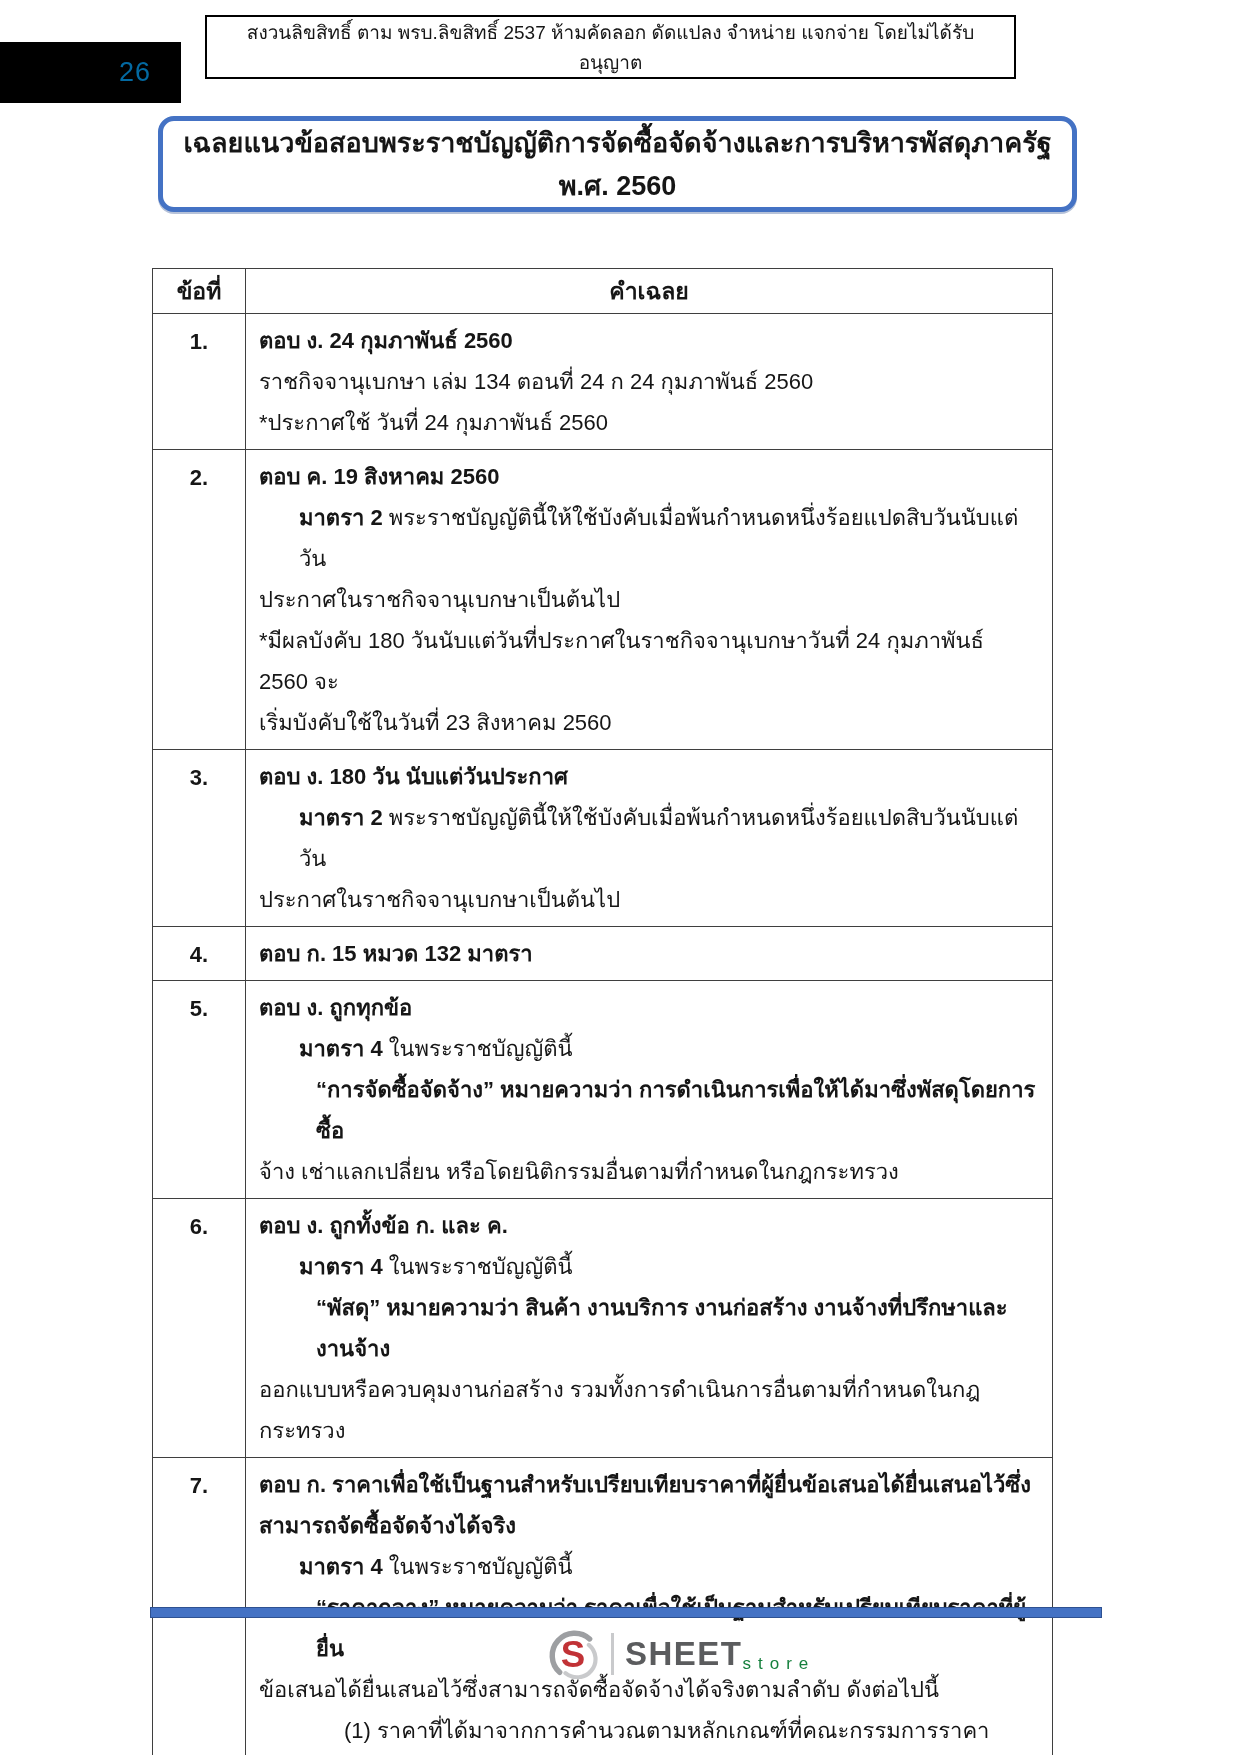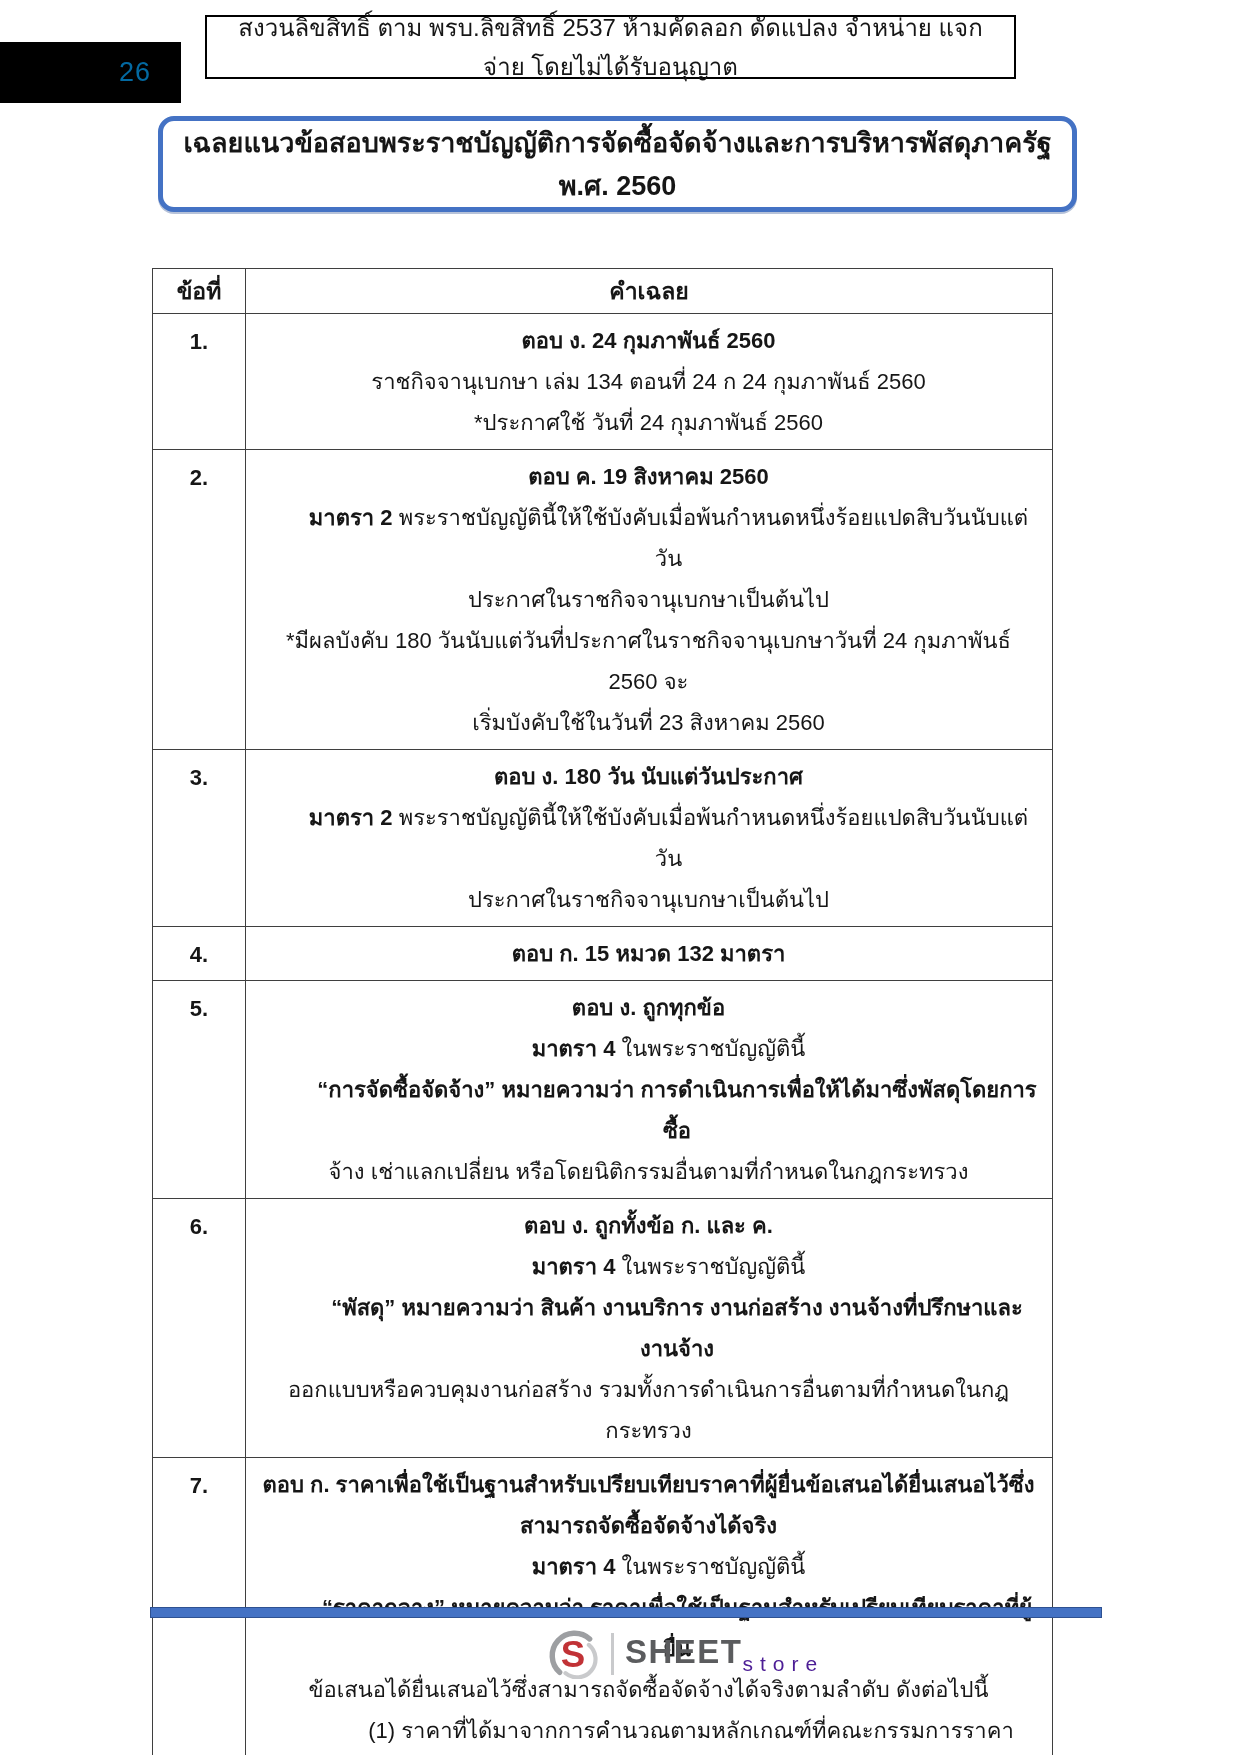--- a/index.html
+++ b/index.html
@@ -22,21 +22,21 @@
   }
   .pagenum-box .num { color:#0369a1; font-size:27px; letter-spacing:1px; }
 
   
   .copyright-box {
     position:absolute; left:205px; top:15px;
     width:811px; height:64px;
     border:2px solid #000000;
     background:#ffffff;
     display:flex; align-items:center; justify-content:center;
-    font-size:24px;
+    font-size:19px;
     text-align:center;
     padding:0 14px;
   }
 
   
   .title-box {
     position:absolute; left:158px; top:116px;
     width:919px; height:96px;
     border:5px solid #4472C4;
     border-radius:16px;
@@ -52,21 +52,20 @@
   .answer-table {
     position:absolute; left:152px; top:268px;
     width:901px;
     border-collapse:collapse;
     table-layout:fixed;
   }
   .answer-table th, .answer-table td {
     border:1.5px solid #3F3F3F;
     vertical-align:top;
     font-size:22px;
-    text-align:center;
   }
   .col-no { width:93px; }
   .answer-table th {
     font-weight:bold;
     text-align:center;
     height:45px;
     vertical-align:middle;
     font-size:23px;
     margin-left:42px;
   }
@@ -101,21 +100,21 @@
     width:3px; height:42px;
     background:#C9CACC;
     margin:0 11px 0 13px;
   }
   .logo-texts { display:flex; flex-direction:row; }
   .brand-main {
     font-size:33px; font-weight:bold; color:#5B5C5E;
     letter-spacing:1.5px; line-height:1;
   }
   .brand-sub {
-    font-size:21px; color:#4c1d95;
+    font-size:17px; color:#15803d;
     letter-spacing:7px; line-height:1;
     margin-top:18px;
   }
 </style>
 </head>
 <body>
 
 <div class="pagenum-box">
   <span class="num">26</span>
 </div>

